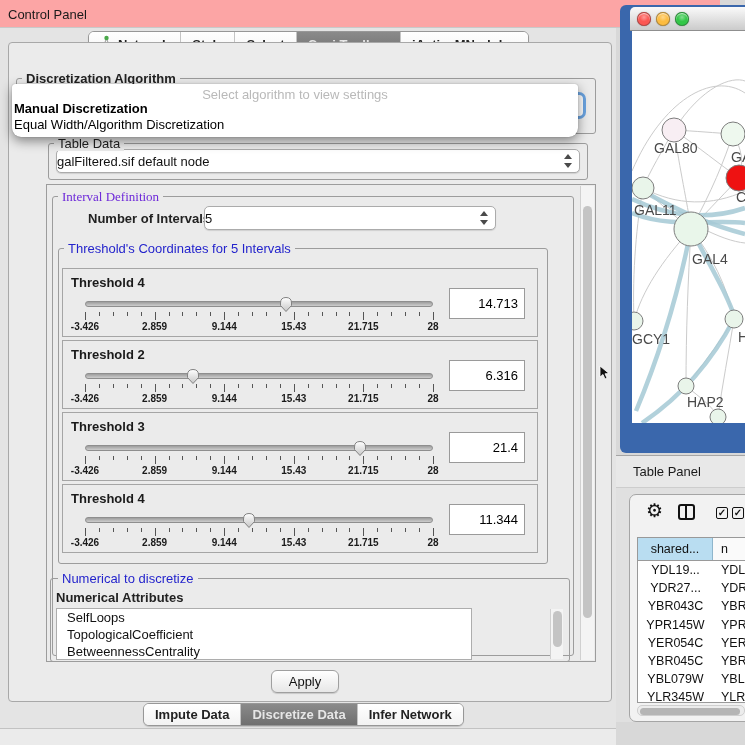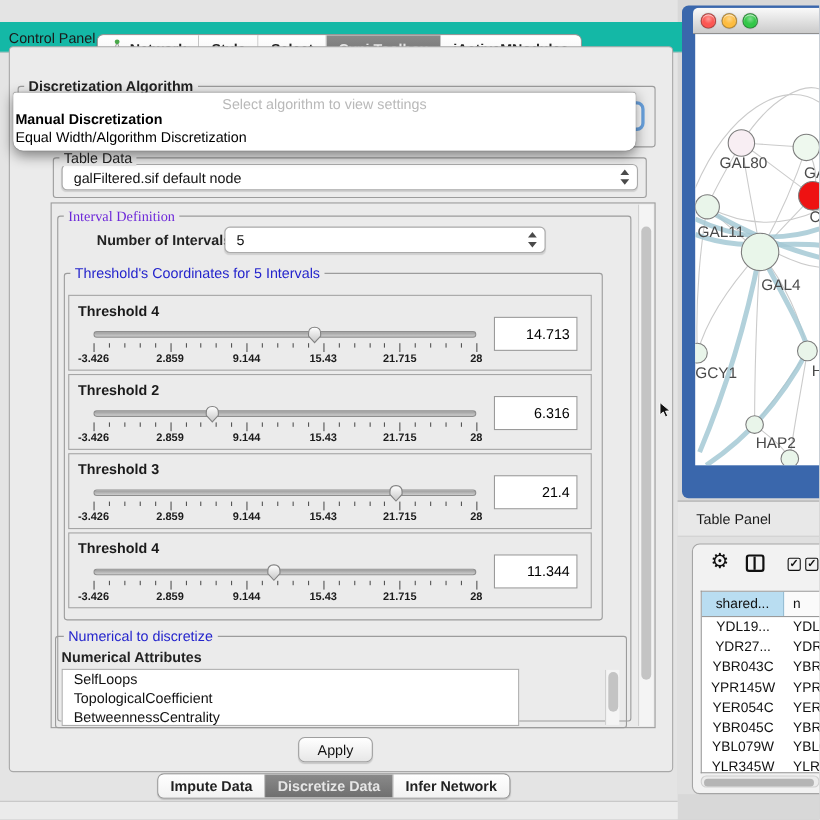--- a/index.html
+++ b/index.html
@@ -1,40 +1,40 @@
 <!DOCTYPE html>
 <html><head>
 <meta charset="utf-8">
 <style>
 *{margin:0;padding:0;box-sizing:border-box;font-family:"Liberation Sans",sans-serif;}
 html,body{background:#cfcfcf;}
 #stage{position:relative;width:745px;height:745px;background:#d8d8d8;overflow:hidden;font-size:13px;color:#111;}
 .abs{position:absolute;}
 
 #cp-bg{left:0;top:0;width:616px;height:745px;background:#e4e4e4;}
-#cp-titlebar{left:0;top:0;width:720px;height:28px;background:#14b8a6;border-bottom:1px solid #c9c9c9;margin-top:20px;}
+#cp-titlebar{left:0;top:0;width:720px;height:28px;background:#fca5a5;border-bottom:1px solid #c9c9c9;}
 #cp-title{left:8px;top:7px;font-size:13px;color:#1a1a1a;}
 #cp-icons{right:8px;top:5px;display:flex;gap:9px;position:absolute;}
 .win-ic{font-size:13px;font-weight:bold;color:#111;cursor:default;line-height:16px;}
 
 .segbar{display:inline-flex;border:1px solid #979797;border-radius:6px;overflow:hidden;background:#fff;box-shadow:0 1px 1px rgba(0,0,0,.15);}
 .seg{display:flex;align-items:center;gap:5px;padding:3px 11px;font-size:13px;font-weight:600;color:#222;background:linear-gradient(#ffffff,#f2f2f2);border-right:1px solid #c4c4c4;cursor:default;white-space:nowrap;}
 .seg:last-child{border-right:none;}
 .seg.sel{background:linear-gradient(#8a8a8a,#6f6f6f);color:#e6e6e6;}
 #top-tab-bar{left:88px;top:31px;}
 #bottom-tab-bar{left:143px;top:703px;}
 
 #outer-panel{left:8px;top:42px;width:604px;height:660px;background:#ebebeb;border:1px solid #a8a8a8;border-radius:4px;}
 .groupbox{position:absolute;border:1px solid #9c9c9c;border-radius:3px;}
 .grouplabel{position:absolute;background:#ebebeb;padding:0 4px;font-size:13px;z-index:3;}
 .green{color:#6d28d9;font-family:Liberation Serif, serif;}
 .blue{color:#2424cc;}
 .bold{font-weight:bold;color:#222;}
 
-.combo{position:absolute;background:#fff;border:1px solid #ababab;border-radius:5px;box-shadow:inset 0 1px 0 #fff,0 1px 1px rgba(0,0,0,.12);display:flex;align-items:center;font-size:13px;color:#111;padding-left:10px;}
+.combo{position:absolute;background:#fff;border:1px solid #ababab;border-radius:5px;box-shadow:inset 0 1px 0 #fff,0 1px 1px rgba(0,0,0,.12);display:flex;align-items:center;font-size:13px;color:#111;}
 .stepper{position:absolute;right:6px;top:50%;transform:translateY(-50%);width:9px;height:14px;}
 .stepper::before,.stepper::after{content:"";position:absolute;left:0;border-left:4.5px solid transparent;border-right:4.5px solid transparent;}
 .stepper::before{top:0;border-bottom:5px solid #4a4a4a;}
 .stepper::after{bottom:0;border-top:5px solid #4a4a4a;}
 
 #alg-combo{left:26px;top:92px;width:560px;height:27px;border:3px solid #6aa3e0;border-radius:7px;background:#fff;z-index:2;}
 
 #alg-popup{left:12px;top:84px;width:566px;height:53px;background:#fff;border-radius:3px 3px 9px 9px;box-shadow:0 4px 12px rgba(0,0,0,.45),0 0 1px rgba(0,0,0,.4);z-index:50;}
 #alg-popup .ph{text-align:center;color:#b9b9b9;font-size:13px;padding-top:3px;height:17px;}
 #alg-popup .opt{font-size:13px;padding:0 2px;height:16px;line-height:16px;color:#000;cursor:default;}

